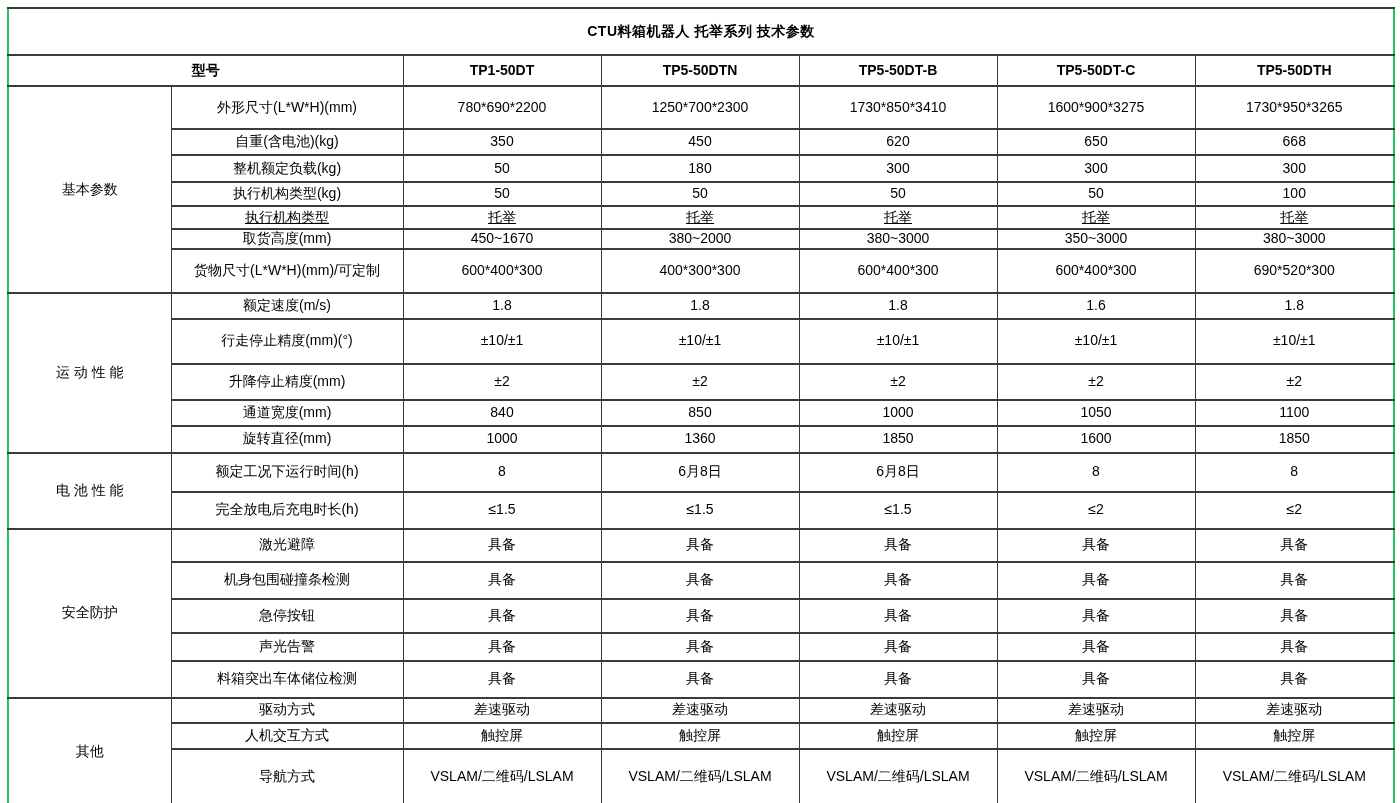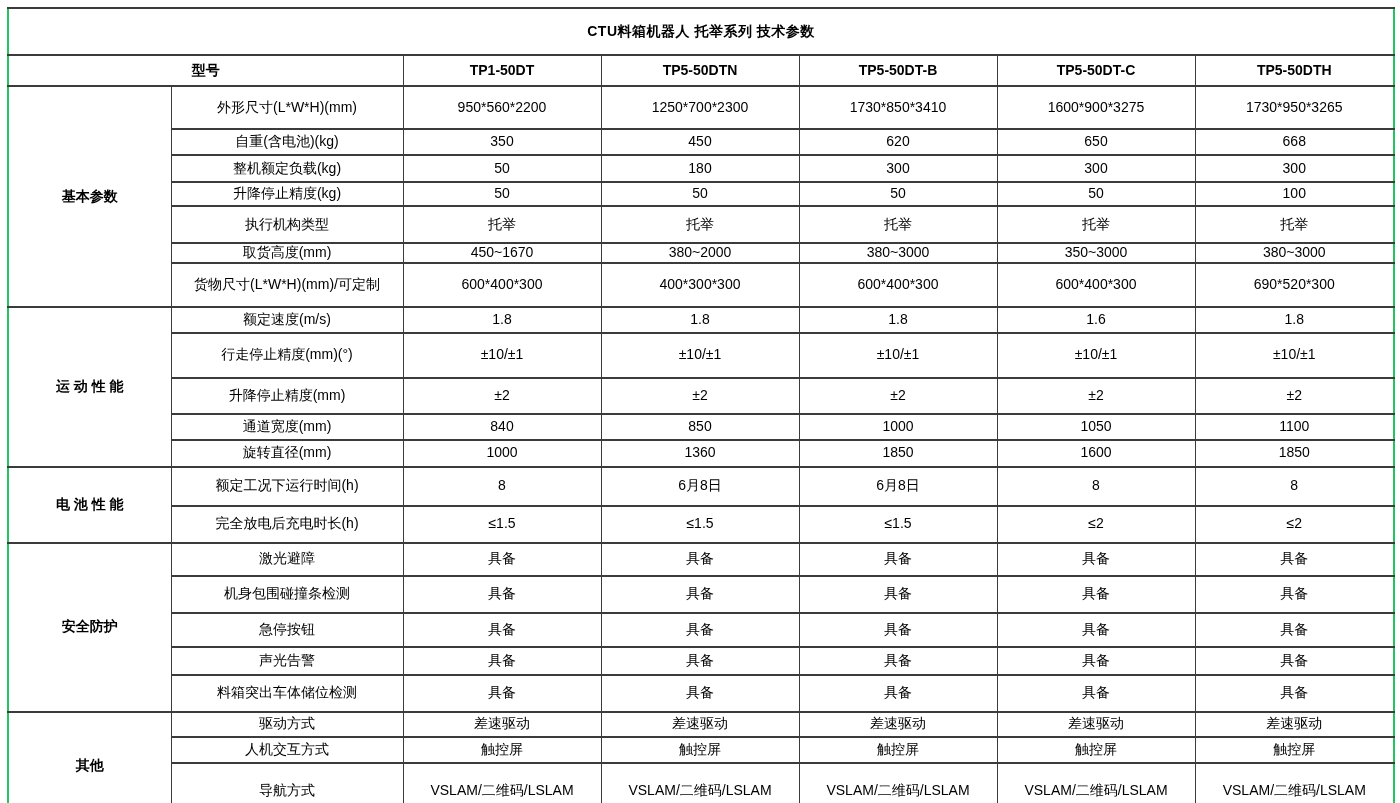--- a/index.html
+++ b/index.html
@@ -40,21 +40,21 @@
     font-size: 17px;
     font-weight: bold;
     height: 45px;
     letter-spacing: 0.5px;
   }
   td.header-cell {
     font-weight: bold;
     font-size: 15px;
   }
   td.group-cell {
-    font-weight: bold;
+    font-weight: normal;
     font-size: 15px;
   }
   td.label-cell {
     font-size: 14px;
   }
   td.value-cell {
     font-size: 14px;
   }
 </style>
 </head>
@@ -81,21 +81,21 @@
           <td class="header-cell">TP5-50DTN</td>
           <td class="header-cell">TP5-50DT-B</td>
           <td class="header-cell">TP5-50DT-C</td>
           <td class="header-cell">TP5-50DTH</td>
         </tr>
     </tbody>
     <tbody id="spec-body">
         <tr style="height: 43px;">
           <td class="group-cell" rowspan="7">基本参数</td>
           <td class="label-cell">外形尺寸(L*W*H)(mm)</td>
-          <td class="value-cell">950*560*2200</td>
+          <td class="value-cell">780*690*2200</td>
           <td class="value-cell">1250*700*2300</td>
           <td class="value-cell">1730*850*3410</td>
           <td class="value-cell">1600*900*3275</td>
           <td class="value-cell">1730*950*3265</td>
         </tr>
         <tr style="height: 26px;">
           <td class="label-cell">自重(含电池)(kg)</td>
           <td class="value-cell">350</td>
           <td class="value-cell">450</td>
           <td class="value-cell">620</td>
@@ -104,28 +104,28 @@
         </tr>
         <tr style="height: 27px;">
           <td class="label-cell">整机额定负载(kg)</td>
           <td class="value-cell">50</td>
           <td class="value-cell">180</td>
           <td class="value-cell">300</td>
           <td class="value-cell">300</td>
           <td class="value-cell">300</td>
         </tr>
         <tr style="height: 24px;">
-          <td class="label-cell">升降停止精度(kg)</td>
+          <td class="label-cell">执行机构类型(kg)</td>
           <td class="value-cell">50</td>
           <td class="value-cell">50</td>
           <td class="value-cell">50</td>
           <td class="value-cell">50</td>
           <td class="value-cell">100</td>
         </tr>
-        <tr style="height: 37px;">
+        <tr style="height: 23px; text-decoration: underline;">
           <td class="label-cell">执行机构类型</td>
           <td class="value-cell">托举</td>
           <td class="value-cell">托举</td>
           <td class="value-cell">托举</td>
           <td class="value-cell">托举</td>
           <td class="value-cell">托举</td>
         </tr>
         <tr style="height: 16px;">
           <td class="label-cell">取货高度(mm)</td>
           <td class="value-cell">450~1670</td>

